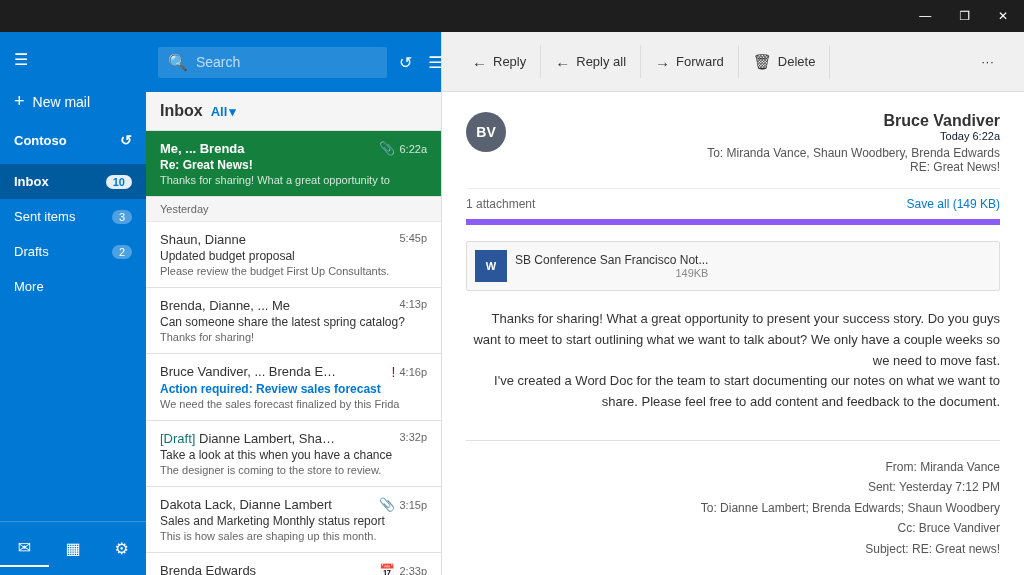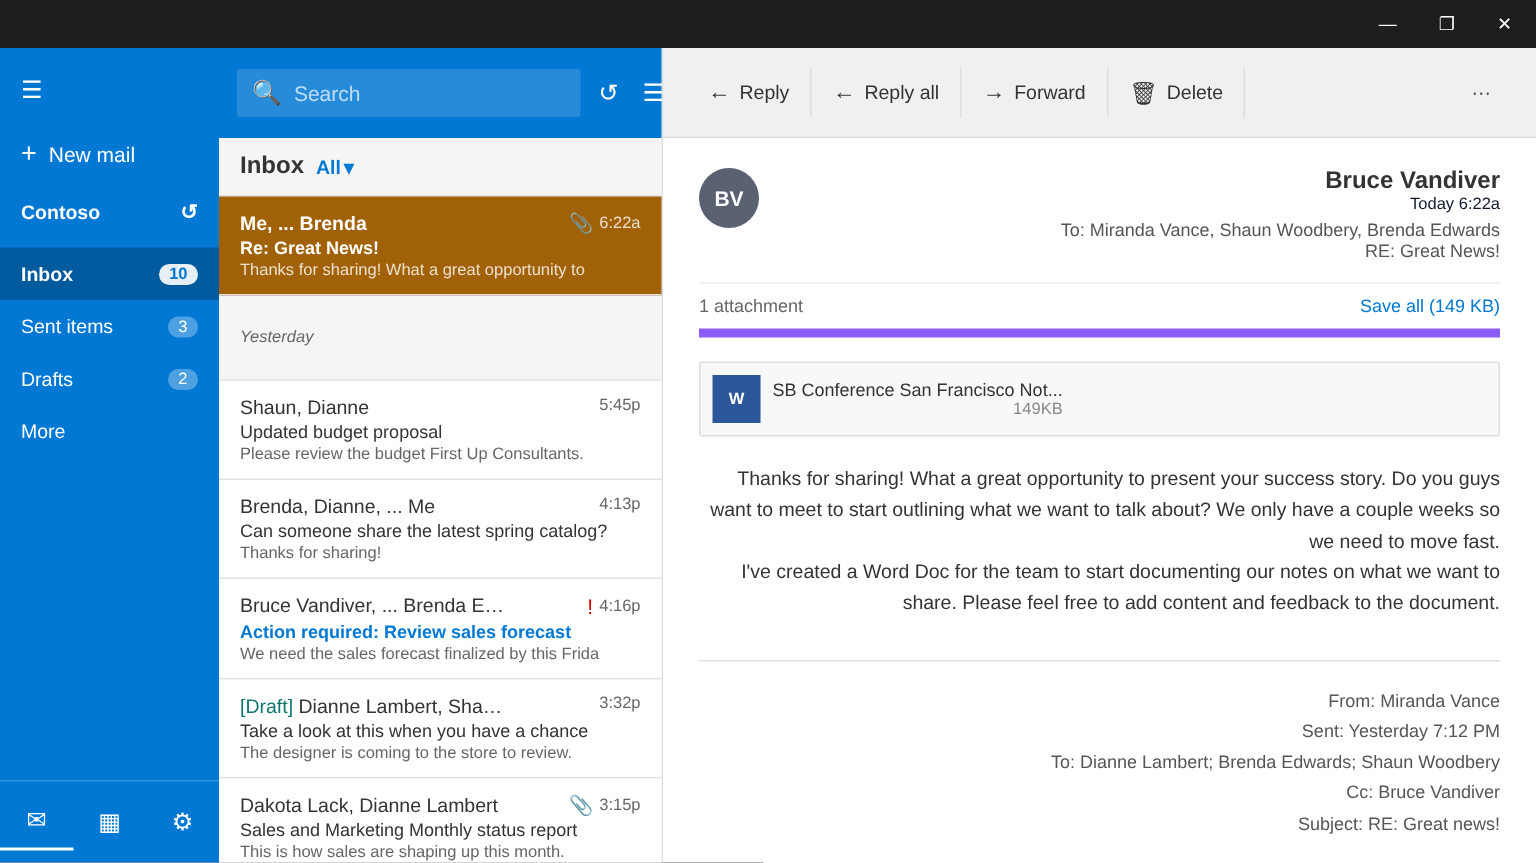--- a/index.html
+++ b/index.html
@@ -160,37 +160,36 @@
       font-size: 13px;
       color: #0078d4;
       cursor: pointer;
       display: flex;
       align-items: center;
       gap: 2px;
     }
 
     
     .date-sep {
-      padding: 22px 14px;
+      padding: 6px 14px;
       font-size: 11px;
       color: #666;
       background: #f5f5f5;
       border-bottom: 1px solid #e8e8e8;
-      font-style: italic;
     }
 
     
     .email-item {
       padding: 10px 14px;
       border-bottom: 1px solid #e0e0e0;
       cursor: pointer;
       background: #fff;
       position: relative;
     }
-    .email-item.selected { background: #a16207; color: #fff; }
+    .email-item.selected { background: #15803d; color: #fff; }
     .email-item.unread .sender { font-weight: 700; }
 
     .email-item-row1 {
       display: flex;
       justify-content: space-between;
       align-items: flex-start;
       margin-bottom: 2px;
     }
     .sender { font-size: 13px; color: #333; white-space: nowrap; overflow: hidden; text-overflow: ellipsis; max-width: 180px; }
     .email-item.selected .sender { color: #fff; }

